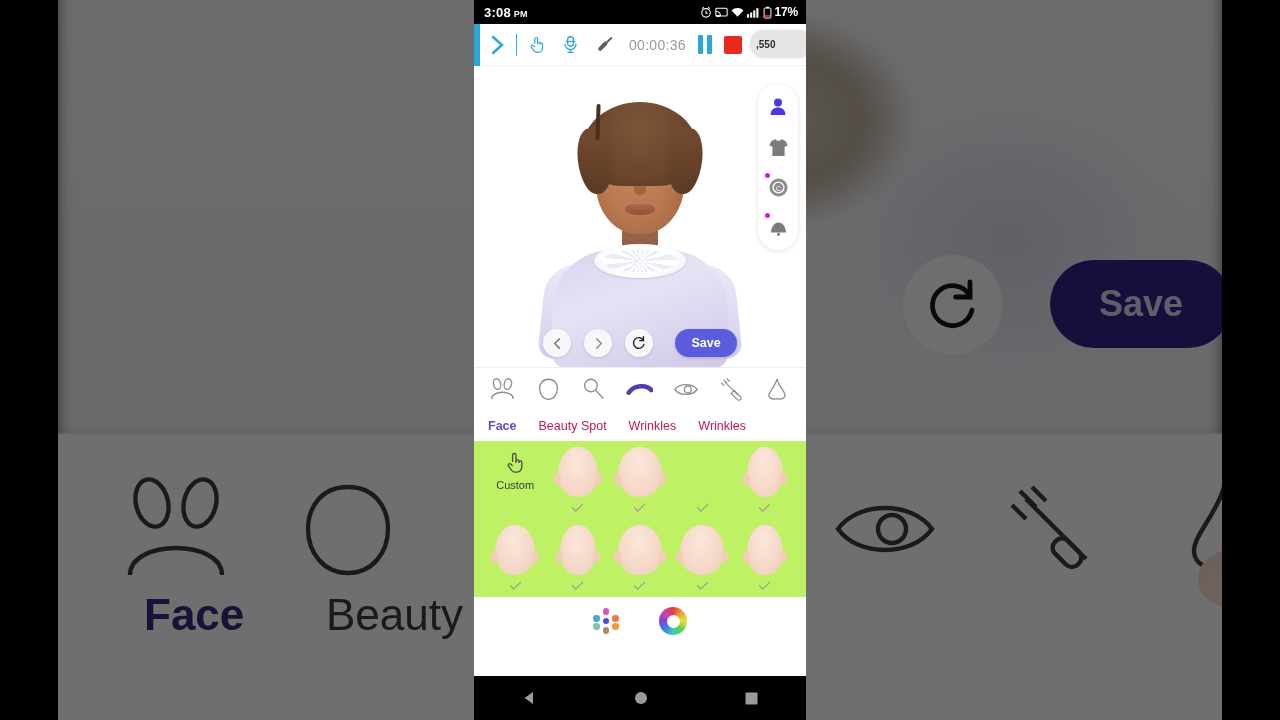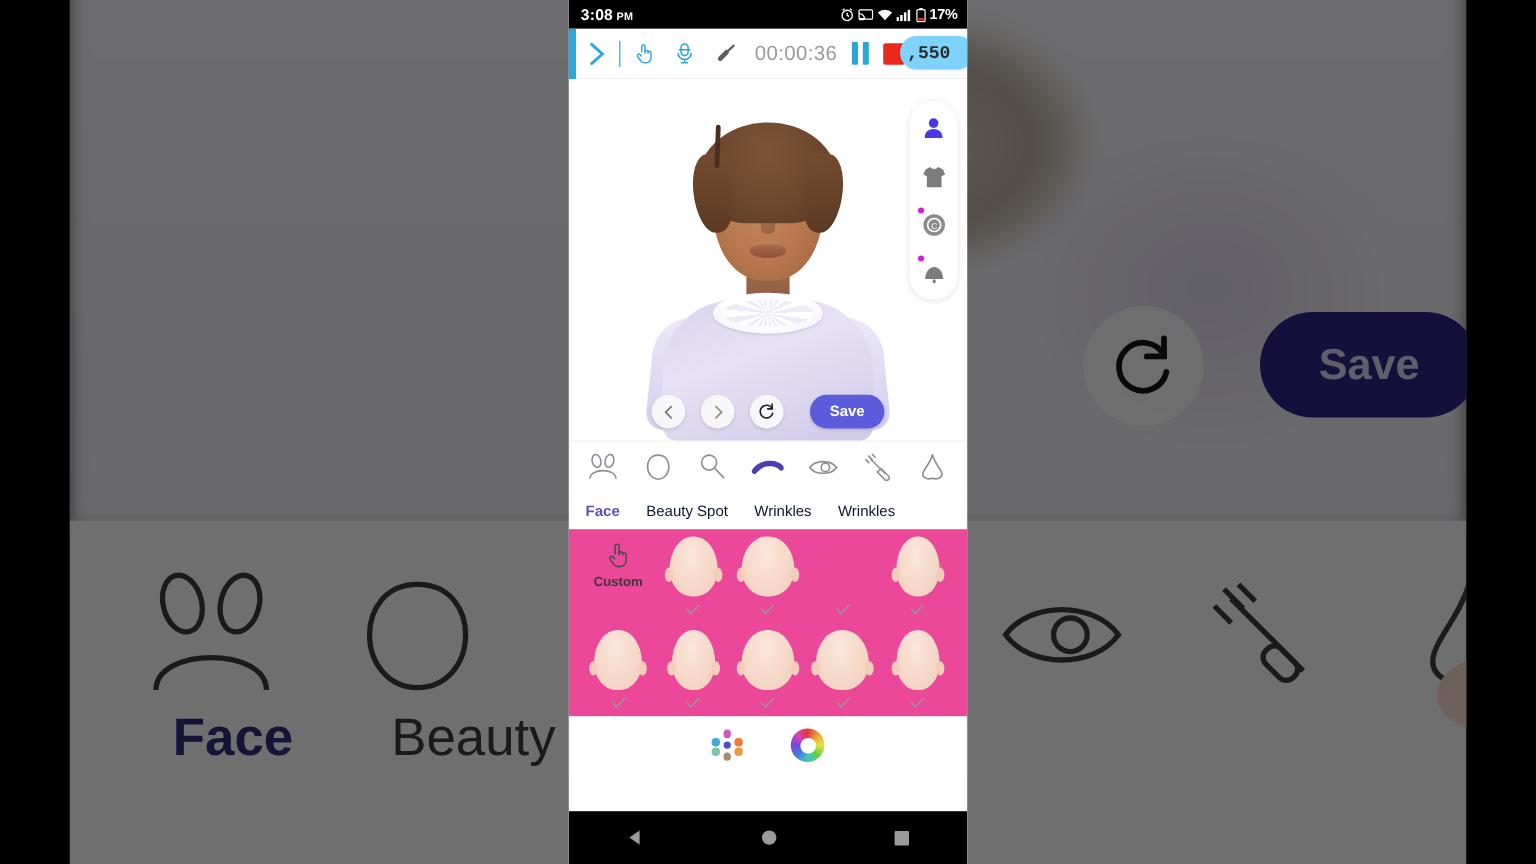--- a/index.html
+++ b/index.html
@@ -74,29 +74,29 @@
 
   
   .rec-bar {
     position: relative; height: 42px; background: #fff;
     display: flex; align-items: center; gap: 0px; padding-left: 6px;
     border-bottom: 1px solid #efefef;
   }
   .rec-edge { position: absolute; left: 0; top: 0; width: 6px; height: 42px; background: #27a8d8; }
   .rec-btn { width: 34px; height: 38px; display: flex; align-items: center; justify-content: center; }
   .rec-sep { width: 1px; height: 22px; background: #27a8d8; margin: 0 2px; }
-  .rec-time { font-size: 17px; color: #9a9a9a; margin-left: 8px; letter-spacing: .3px; }
+  .rec-time { font-size: 14px; color: #9a9a9a; margin-left: 8px; letter-spacing: .3px; }
   .rec-pause { margin-left: 12px; display: flex; gap: 4px; }
   .rec-pause i { display: block; width: 5px; height: 19px; background: #27a8d8; border-radius: 1px; }
   .rec-stop { margin-left: 12px; width: 18px; height: 18px; background: #e8291c; border-radius: 2px; }
   .rec-pill {
     position: absolute; right: -6px; top: 6px; height: 28px; min-width: 62px;
-    background: #7dd3fc; border-radius: 14px; display: flex; align-items: center;
-    justify-content: flex-start; padding-left: 6px; font-size: 15px; color: #2b2b2b;
-    font-weight: 600; box-shadow: 0 0 3px rgba(0,0,0,.12); font-family: Liberation Mono, monospace;
+    background: #e5e5e5; border-radius: 14px; display: flex; align-items: center;
+    justify-content: flex-start; padding-left: 6px; font-size: 10px; color: #2b2b2b;
+    font-weight: 600; box-shadow: 0 0 3px rgba(0,0,0,.12);
   }
 
   
   .preview { position: relative; height: 301px; background: #ffffff; overflow: hidden; }
   .av-wrap { position: absolute; left: 50%; transform: translateX(-50%); top: 16px; width: 200px; height: 285px; }
 
   .av-body {
     position: absolute; left: 12px; top: 168px; width: 176px; height: 118px;
     background: linear-gradient(160deg,#d9d4ef 0%, #e7e2f5 40%, #cfc8e8 100%);
     border-radius: 60px 60px 14px 14px;
@@ -169,25 +169,25 @@
     font-size: 12.5px; font-weight: 700; display: flex; align-items: center; justify-content: center;
     margin-left: 9px; box-shadow: 0 1px 3px rgba(0,0,0,.18);
   }
 
   
   .catbar { height: 44px; border-top: 1px solid #eee; display: flex; align-items: center; justify-content: space-around; padding: 0 6px; background:#fff;}
   .cat { width: 34px; height: 34px; display: flex; align-items: center; justify-content: center; }
 
   
   .subtabs { height: 30px; display: flex; align-items: center; gap: 22px; padding-left: 14px; background:#fff; }
-  .subtab { font-size: 12.5px; color: #0f172a; }
+  .subtab { font-size: 12.5px; color: #be185d; }
   .subtab.active { color: #5b4fc4; font-weight: 700; }
 
   
-  .grid { padding: 6px 10px 0 10px; background:#ec4899;font-weight:bold;}
+  .grid { padding: 6px 10px 0 10px; background:#bef264;}
   .grid-row { display: flex; align-items: flex-start; }
   .cell { width: 20%; display: flex; flex-direction: column; align-items: center; }
   .head-th {
     width: 40px; height: 50px;
     background: radial-gradient(ellipse at 46% 30%, #fbe6db 0%, #f6d9c9 55%, #efcbb8 100%);
     border-radius: 48% 48% 46% 46% / 55% 55% 45% 45%;
     position: relative;
   }
   .head-th::before { content:""; position:absolute; left:-4px; top:26px; width:7px; height:12px; background:#f3cdb9; border-radius:50%; }
   .head-th::after  { content:""; position:absolute; right:-4px; top:26px; width:7px; height:12px; background:#f3cdb9; border-radius:50%; }

